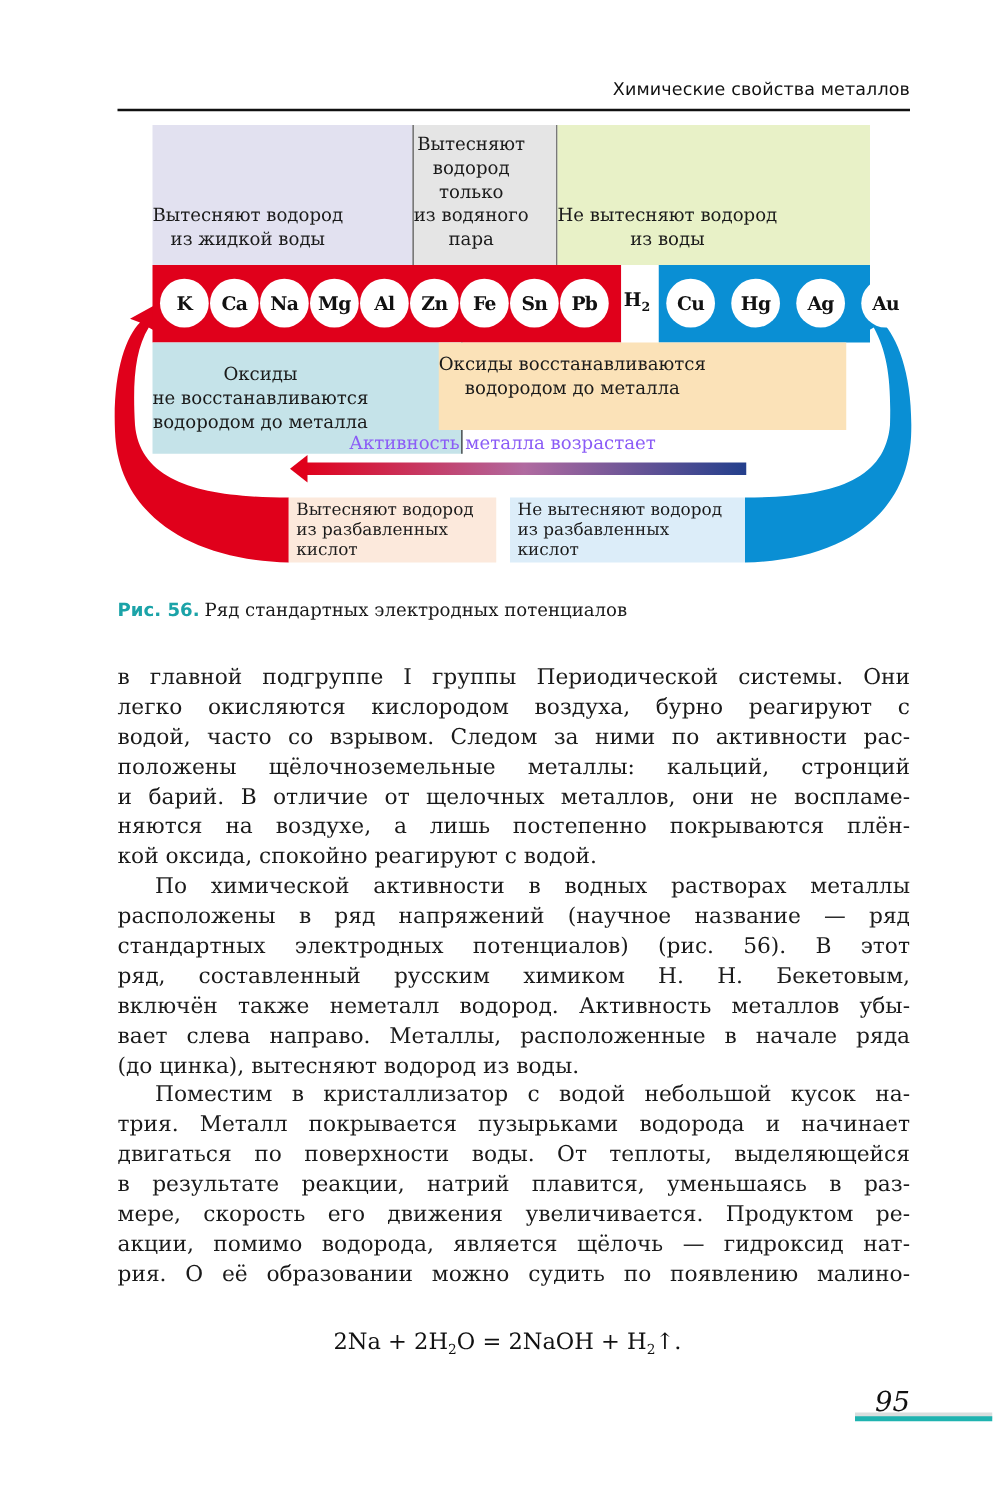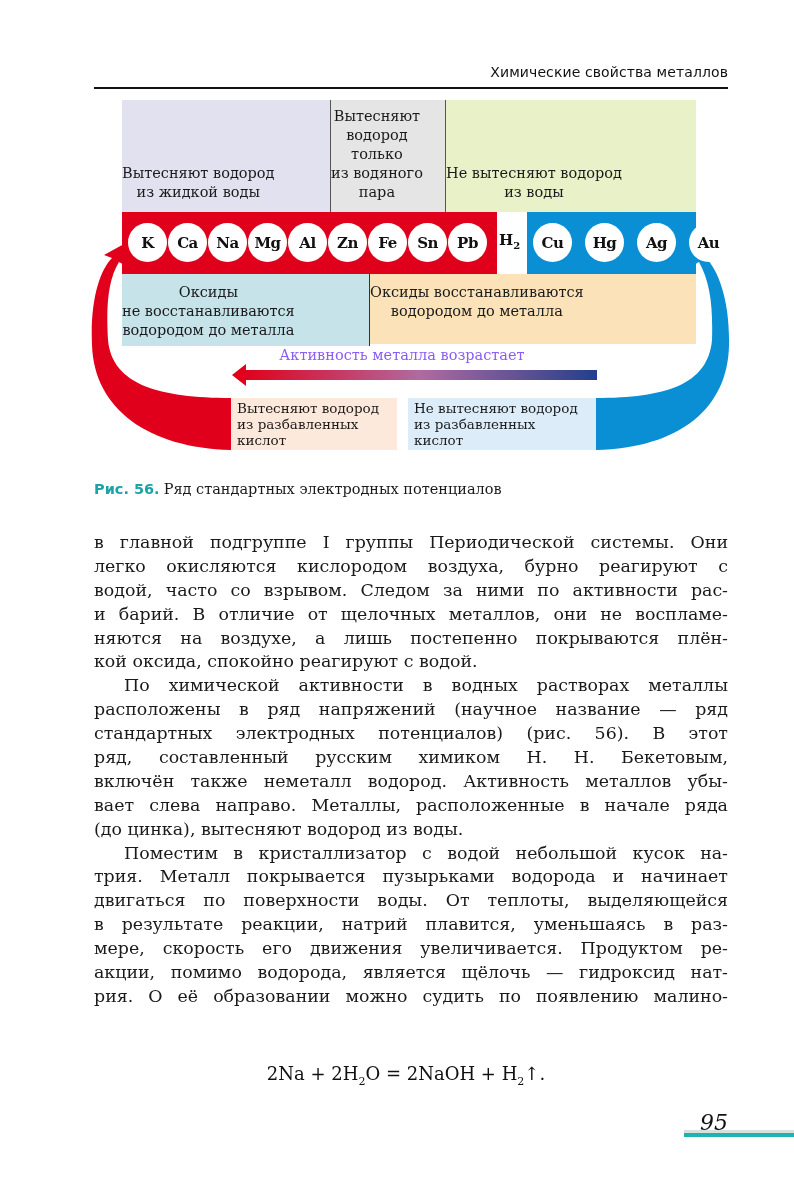--- a/index.html
+++ b/index.html
@@ -20,22 +20,22 @@
   .bar-red { position: absolute; left: 122px; top: 212px; width: 375px; height: 62px; background: #e0001b; }
   .bar-white { position: absolute; left: 497px; top: 212px; width: 30px; height: 62px; background: #ffffff; }
   .bar-blue { position: absolute; left: 527px; top: 212px; width: 169px; height: 62px; background: #0a8fd4; }
 
   .metals { position: absolute; left: 128px; top: 223px; display: flex; gap: 1px; }
   .metal { width: 39px; height: 39px; border-radius: 50%; background: #fff; display: flex; align-items: center; justify-content: center; font-family: "DejaVu Serif", "Liberation Serif", serif; font-size: 15px; font-weight: bold; color: #111; letter-spacing: -0.5px; }
   .metals-blue { position: absolute; left: 533px; top: 223px; display: flex; gap: 13px; }
   .h2 { position: absolute; left: 499px; top: 231px; font-family: "DejaVu Serif", "Liberation Serif", serif; font-size: 15px; font-weight: bold; color: #111; }
   .h2 sub { font-size: 10px; }
 
-  .c-ox-no { left: 122px; top: 274px; width: 248px; height: 72px; background: #c5e3e9; border-right: 1.5px solid #333; align-items: center; padding-top: 2px; }
-  .c-ox-yes { left: 370px; top: 274px; width: 326px; height: 70px; background: #fbe2b8; align-items: flex-start; padding-top: 9px; }
+  .c-ox-no { left: 122px; top: 274px; width: 248px; height: 89px; background: #c5e3e9; border-right: 1.5px solid #333; align-items: center; padding-top: 2px; }
+  .c-ox-yes { left: 351px; top: 274px; width: 326px; height: 70px; background: #fbe2b8; align-items: flex-start; padding-top: 9px; }
 
   .activity-label { position: absolute; left: 0; width: 794px; top: 347px; text-align: center; font-family: "DejaVu Serif", "Liberation Serif", serif; font-size: 14.5px; color: #8b5cf6; padding-left: 10px; box-sizing: border-box; }
 
   .c-acid-yes { left: 231px; top: 398px; width: 166px; height: 52px; background: #fce9dc; justify-content: flex-start; text-align: left; align-items: flex-start; padding: 2px 0 0 6px; line-height: 16px; font-size: 13.5px; }
   .c-acid-no { left: 408px; top: 398px; width: 188px; height: 52px; background: #dcedf9; justify-content: flex-start; text-align: left; align-items: flex-start; padding: 2px 0 0 6px; line-height: 16px; font-size: 13.5px; }
 
   .caption { position: absolute; left: 94px; top: 481px; font-size: 14.5px; color: #1a1a1a; }
   .caption .lbl { font-family: "DejaVu Sans", "Liberation Sans", sans-serif; font-weight: bold; color: #1ba3a8; margin-right: 4px; }
 
   .body-text { position: absolute; left: 94px; top: 531px; width: 634px; font-family: "DejaVu Serif", "Liberation Serif", serif; font-size: 17.4px; line-height: 23.9px; color: #1a1a1a; }
@@ -143,20 +143,21 @@
 </div>
 
 <div class="caption">
   <span class="lbl">Рис. 56.</span><span>Ряд стандартных электродных потенциалов</span>
 </div>
 
 <div class="body-text">
   <span class="line">в главной подгруппе I группы Периодической системы. Они</span>
   <span class="line">легко окисляются кислородом воздуха, бурно реагируют с</span>
   <span class="line">водой, часто со взрывом. Следом за ними по активности рас-</span>
+  <span class="line">положены щёлочноземельные металлы: кальций, стронций</span>
   <span class="line">и барий. В отличие от щелочных металлов, они не воспламе-</span>
   <span class="line">няются на воздухе, а лишь постепенно покрываются плён-</span>
   <span class="line last">кой оксида, спокойно реагируют с водой.</span>
   <span class="line indent">По химической активности в водных растворах металлы</span>
   <span class="line">расположены в ряд напряжений (научное название — ряд</span>
   <span class="line">стандартных электродных потенциалов) (рис. 56). В этот</span>
   <span class="line">ряд, составленный русским химиком Н. Н. Бекетовым,</span>
   <span class="line">включён также неметалл водород. Активность металлов убы-</span>
   <span class="line">вает слева направо. Металлы, расположенные в начале ряда</span>
   <span class="line last">(до цинка), вытесняют водород из воды.</span>

